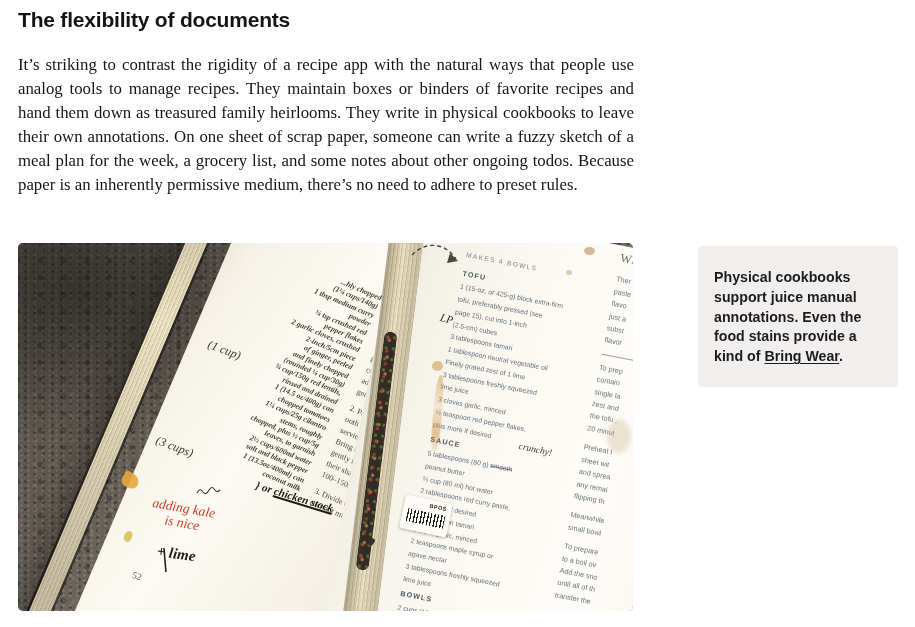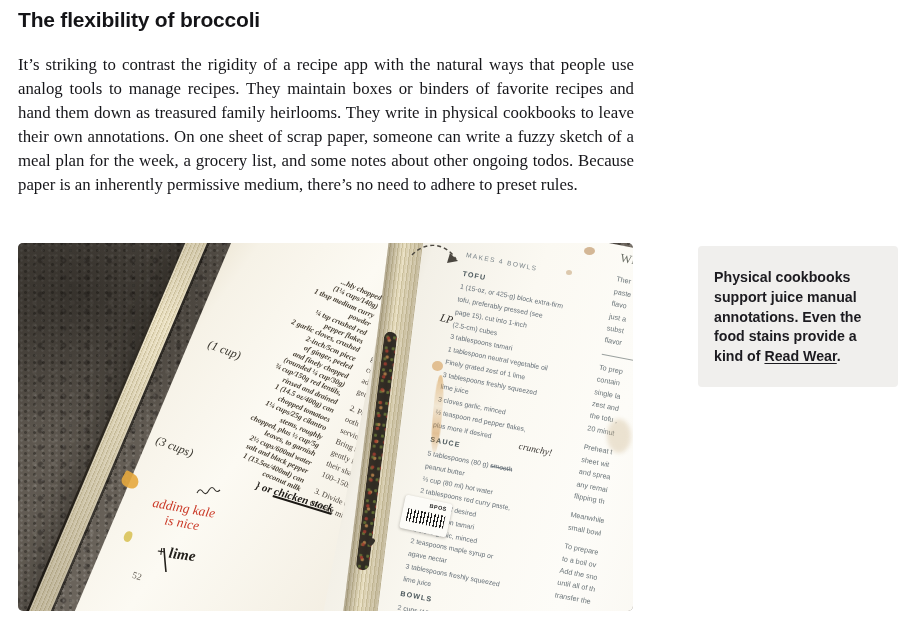--- a/index.html
+++ b/index.html
@@ -115,26 +115,26 @@
   .hw-lp     { left:424px; top:68px;  font-size:11px; color:#2f2c28; transform:rotate(14deg); }
   .hw-crunch { left:502px; top:198px; font-size:9.5px; color:#3a3734; transform:rotate(12deg); }
   .annot-svg { position:absolute; inset:0; width:100%; height:100%; pointer-events:none; }
 </style>
 </head>
 <body>
 
 <div class="canvas">
 
   <div class="article">
-    <h1 class="title">The flexibility of broccoli</h1>
+    <h1 class="title">The flexibility of documents</h1>
     <p class="body-text">It’s striking to contrast the rigidity of a recipe app with the natural ways that people use analog tools to manage recipes. They maintain boxes or binders of favorite recipes and hand them down as treasured family heirlooms. They write in physical cookbooks to leave their own annotations. On one sheet of scrap paper, someone can write a fuzzy sketch of a meal plan for the week, a grocery list, and some notes about other ongoing todos. Because paper is an inherently permissive medium, there’s no need to adhere to preset rules.</p>
   </div>
 
   <aside class="side-note">
-    <span>Physical cookbooks support juice manual annotations. Even the food stains provide a kind of </span><a href="#">Read Wear</a><span>.</span>
+    <span>Physical cookbooks support juice manual annotations. Even the food stains provide a kind of </span><a href="#">Bring Wear</a><span>.</span>
   </aside>
 
   <figure class="photo">
     <div class="felt"></div>
     <div class="rot book-shadow"></div>
     <div class="rot cover-edge"></div>
     <div class="rot fore-edge"></div>
 
     <div class="rot page-left">
       <div class="ing-col">

